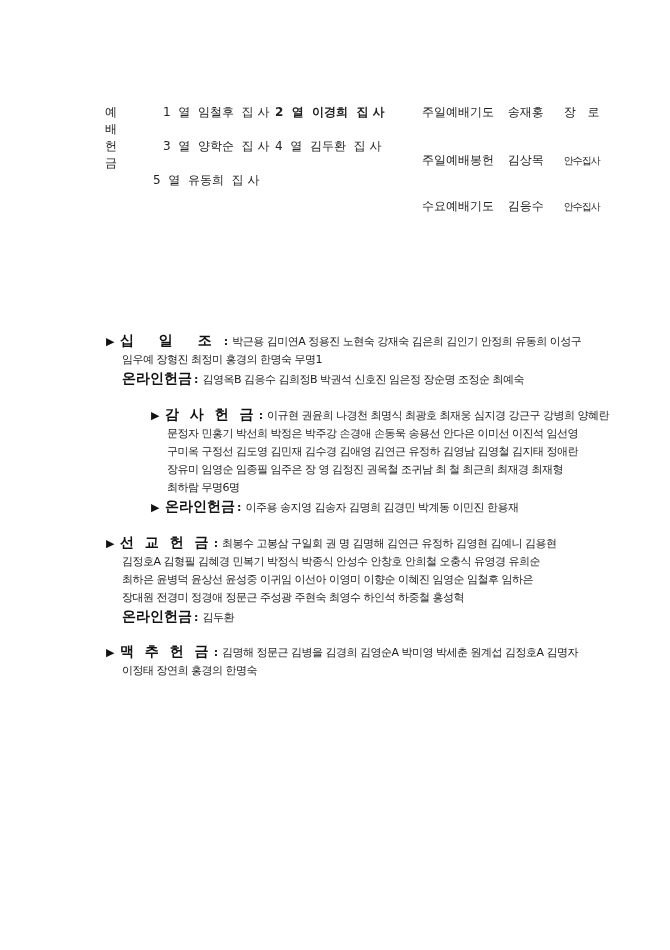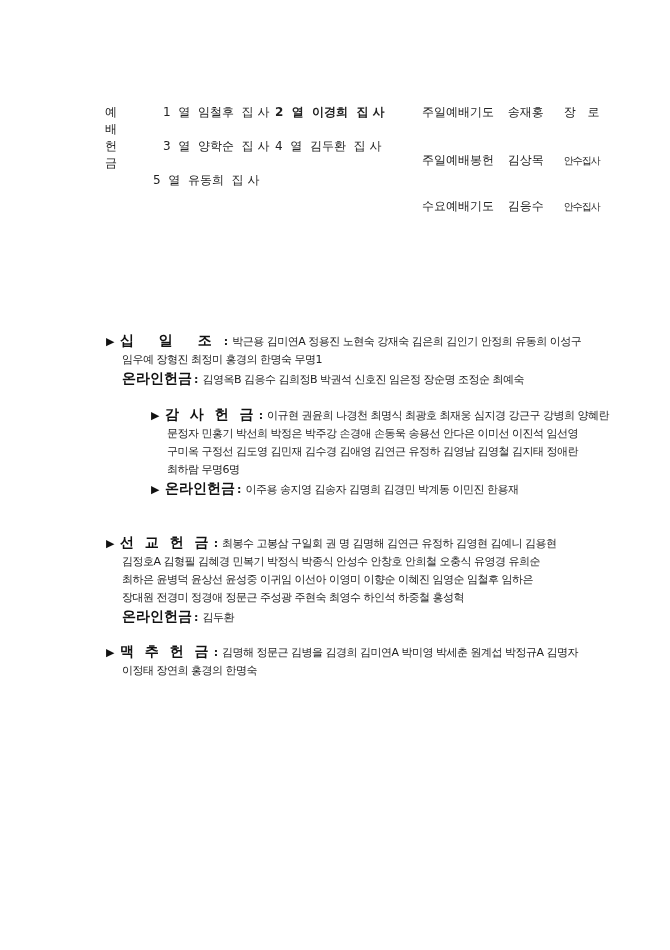--- a/index.html
+++ b/index.html
@@ -92,36 +92,37 @@
     <span class="hdr">온라인헌금</span><span class="colon">:</span><span class="names">김영옥B 김응수 김희정B 박권석 신호진 임은정 장순명 조정순 최예숙</span>
   </div>
 </div>
 
 <div class="section" style="top:405px;margin-left:45px;">
   <div class="line">
     <span class="arrow">▶</span><span class="hdr spaced">감 사 헌 금</span><span class="colon">:</span><span class="names">이규현 권윤희 나경천 최명식 최광호 최재웅 심지경 강근구 강병희 양혜란</span>
   </div>
   <div class="line indent names">문정자 민홍기 박선희 박정은 박주강 손경애 손동욱 송용선 안다은 이미선 이진석 임선영</div>
   <div class="line indent names">구미옥 구정선 김도영 김민재 김수경 김애영 김연근 유정하 김영남 김영철 김지태 정애란</div>
+  <div class="line indent names">장유미 임영순 임종필 임주은 장  영 김정진 권옥철 조귀남 최  철 최근희 최재경 최재형</div>
   <div class="line indent names">최하람 무명6명</div>
   <div class="line">
     <span class="arrow">▶</span><span class="hdr">온라인헌금</span><span class="colon">:</span><span class="names">이주용 송지영 김송자 김명희 김경민 박계동 이민진 한용재</span>
   </div>
 </div>
 
 <div class="section" style="top:533px;">
   <div class="line">
     <span class="arrow">▶</span><span class="hdr spaced">선 교 헌 금</span><span class="colon">:</span><span class="names">최봉수 고봉삼 구일회 권  명 김명해 김연근 유정하 김영현 김예니 김용현</span>
   </div>
   <div class="line indent names">김정호A 김형필 김혜경 민복기 박정식 박종식 안성수 안창호 안희철 오충식 유영경 유희순</div>
   <div class="line indent names">최하은 윤병덕 윤상선 윤성중 이귀임 이선아 이영미 이향순 이혜진 임영순 임철후 임하은</div>
   <div class="line indent names">장대원 전경미 정경애 정문근 주성광 주현숙 최영수 하인석 하중철 홍성혁</div>
   <div class="line indent">
     <span class="hdr">온라인헌금</span><span class="colon">:</span><span class="names">김두환</span>
   </div>
 </div>
 
 <div class="section" style="top:642px;">
   <div class="line">
-    <span class="arrow">▶</span><span class="hdr spaced">맥 추 헌 금</span><span class="colon">:</span><span class="names">김명해 정문근 김병을 김경희 김미연A 박미영 박세춘 원계섭 박정규A 김명자</span>
+    <span class="arrow">▶</span><span class="hdr spaced">맥 추 헌 금</span><span class="colon">:</span><span class="names">김명해 정문근 김병을 김경희 김영순A 박미영 박세춘 원계섭 김정호A 김명자</span>
   </div>
   <div class="line indent names">이정태 장연희 홍경의 한명숙</div>
 </div>
 
 </body></html>

